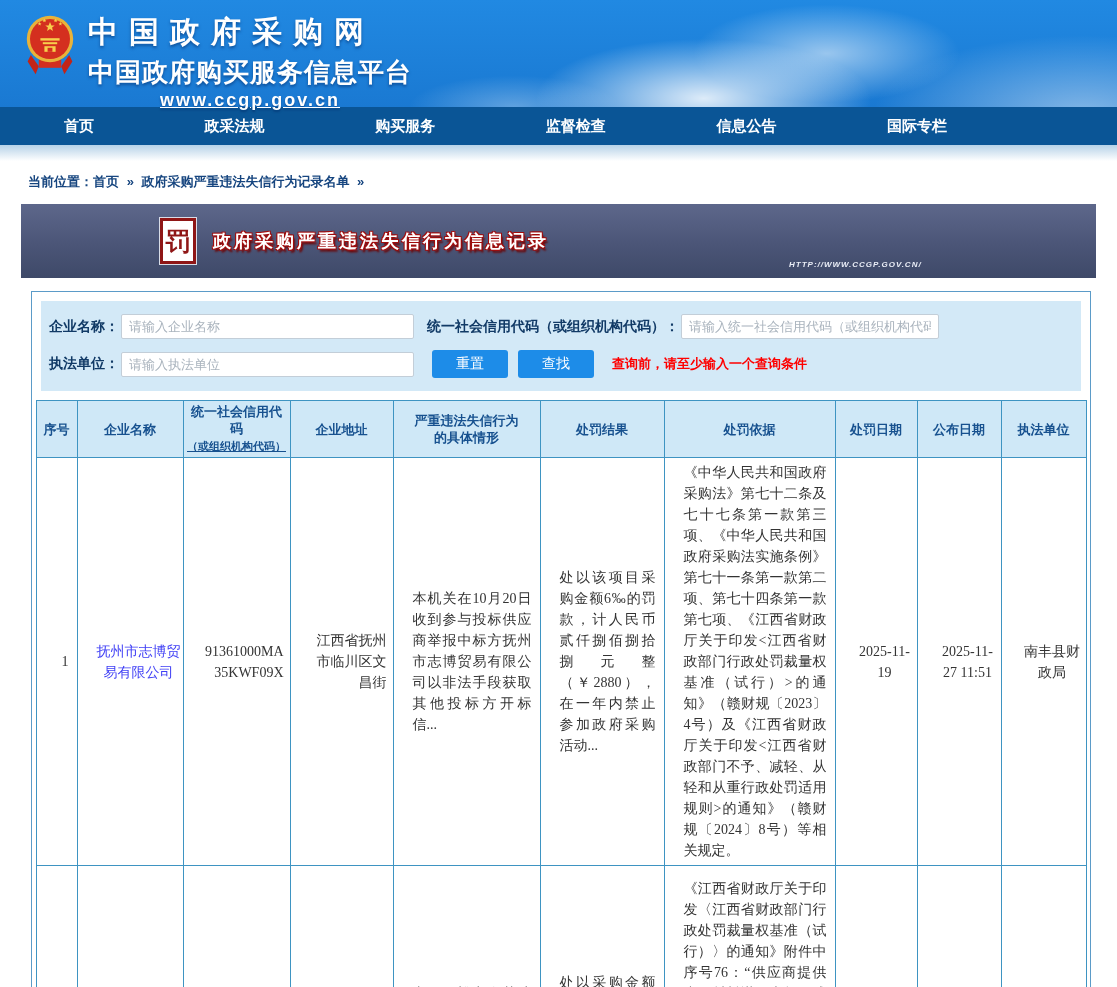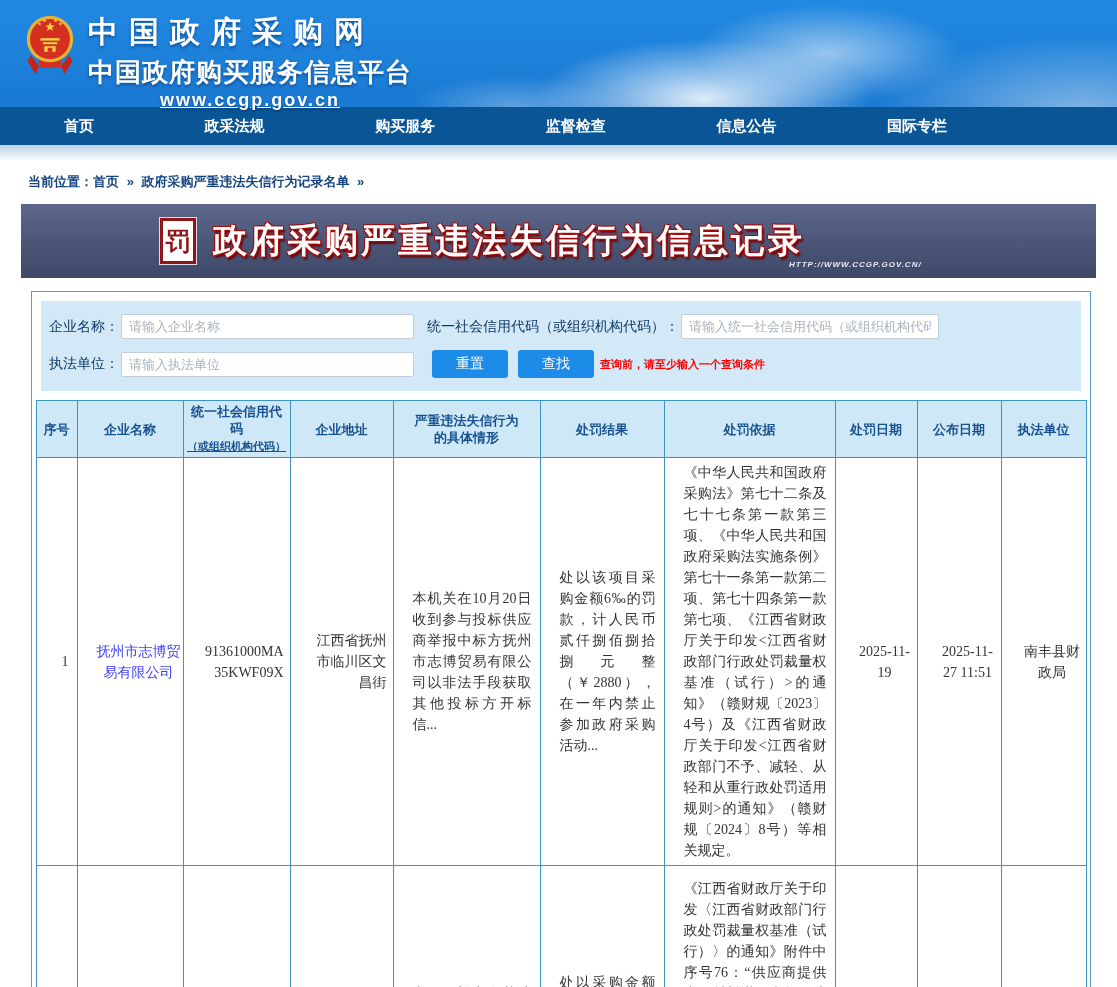--- a/index.html
+++ b/index.html
@@ -41,38 +41,38 @@
     background:linear-gradient(180deg,#5d678b 0%,#4b5577 55%,#3e4968 100%);
     display:flex; align-items:center;
   }
   .seal {
     margin-left:139px; width:36px; height:46px; background:#fff;
     border:3px solid #8f1616; outline:1px solid #d8dde8;
     display:flex; align-items:center; justify-content:center; flex:0 0 auto;
   }
   .seal span { color:#8f1616; font-size:25px; font-weight:bold; font-family:"Liberation Serif","DejaVu Serif",serif; }
   .banner-title {
-    margin-left:17px; color:#fff; font-size:34px; font-weight:bold; letter-spacing:3px; white-space:nowrap;
+    margin-left:17px; color:#fff; font-size:18px; font-weight:bold; letter-spacing:3px; white-space:nowrap;
     text-shadow:-1px -1px 0 #a00c0c, 1px -1px 0 #a00c0c, -1px 1px 0 #a00c0c, 1px 1px 0 #a00c0c, 2px 3px 2px #6d0505;
   }
   .banner-url { position:absolute; left:768px; top:56px; color:#e9edf6; font-size:8px; letter-spacing:1px; font-weight:bold;font-style:italic; }
 
   
   .content-box { margin:13px 0 0 31px; width:1060px; border:1px solid #5b9bc8; background:#fff; }
 
   .search-panel { margin:9px; background:#d3e9f7; padding:13px 0 2px 8px; }
   .s-row { display:flex; align-items:center; margin-bottom:11px; }
-  .s-row label { font-size:14px; font-weight:normal; color:#113a66; white-space:nowrap; }
+  .s-row label { font-size:14px; font-weight:bold; color:#113a66; white-space:nowrap; }
   .inp { width:293px; height:25px; border:1px solid #c3ced8; border-radius:2px; padding:0 7px; font-size:13px; margin-left:2px; color:#0369a1; }
   .inp::placeholder { color:#a9b3bd; }
   .inp.w2 { width:258px; }
   .lbl2 { margin-left:13px; }
   .btn { width:76px; height:28px; margin-left:18px; background:#1d8ce8; color:#fff; border:none; border-radius:3px; font-size:14px; cursor:pointer; }
   .btn.find { margin-left:10px; }
-  .warn { color:#fe0000; font-size:11px; font-weight:bold; margin-left:6px; }
+  .warn { color:#fe0000; font-size:13px; font-weight:bold; margin-left:18px; }
 
   
   table.records { border-collapse:collapse; table-layout:fixed; width:1050px; margin:0 auto 0;
     font-family:"Liberation Serif","DejaVu Serif",serif; }
   .records th, .records td { border:1px solid #3e94c2;padding-left:19px; }
   .records thead th {
     background:#cfe8f7; color:#17518f; font-family:"Liberation Sans","DejaVu Sans",sans-serif;
     font-size:13px; font-weight:bold; height:45px; padding:2px; line-height:17px;
   }
   .h2 { font-size:11px; font-weight:bold;text-decoration:underline; }

